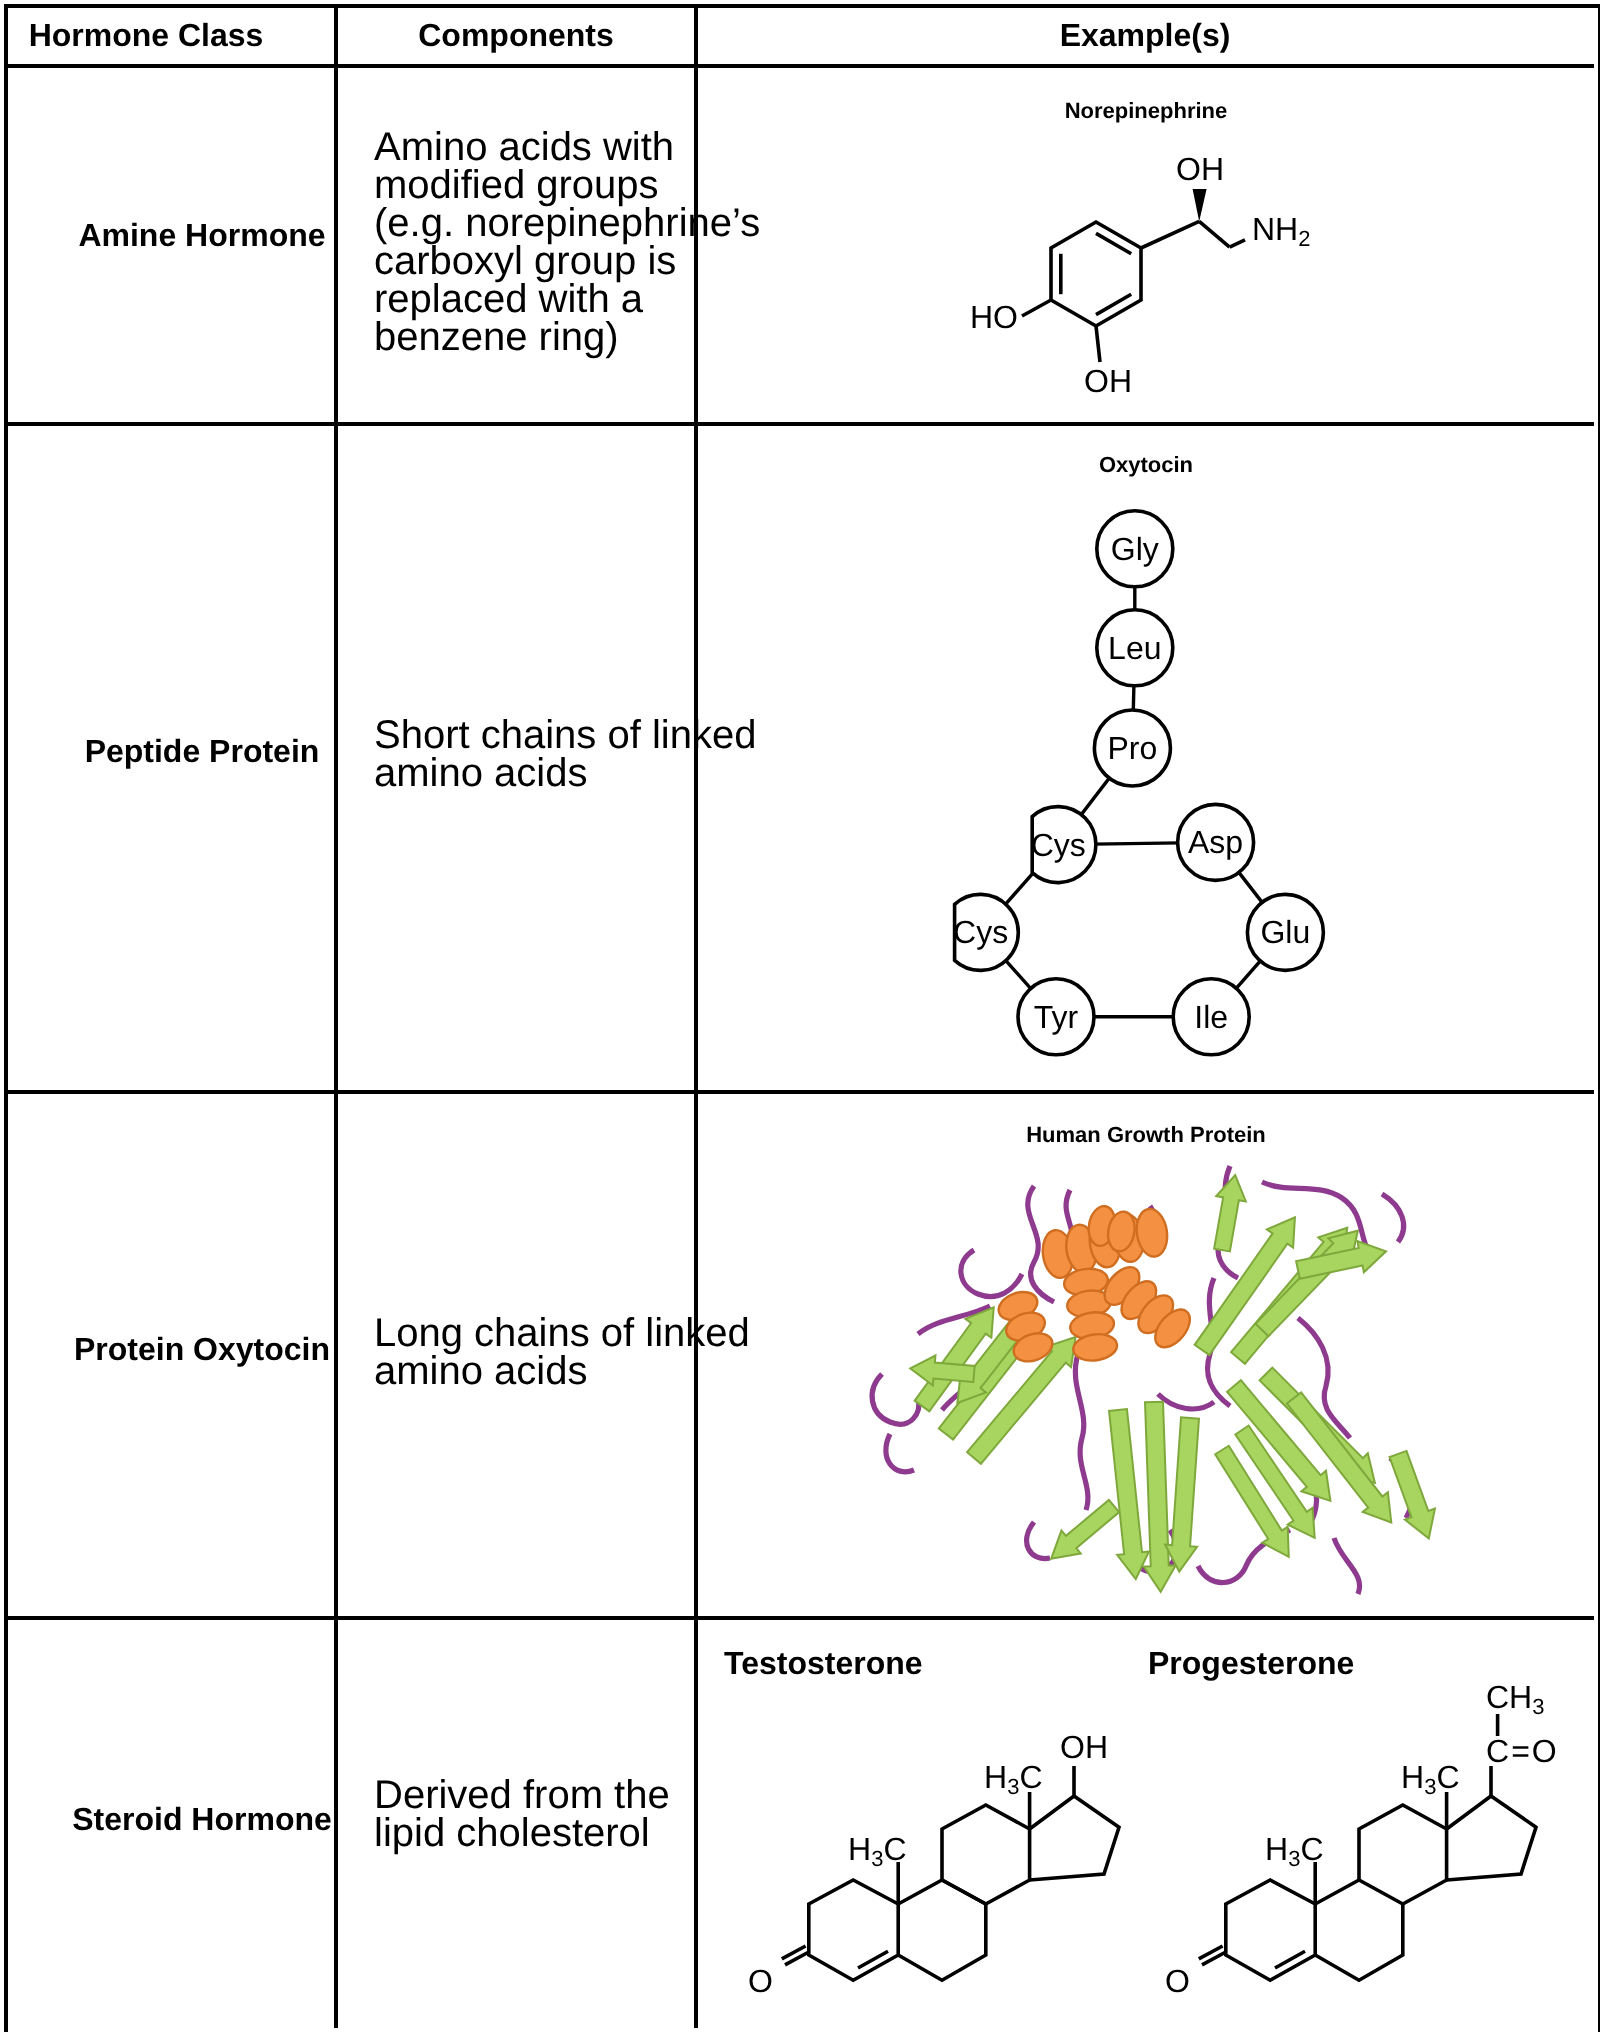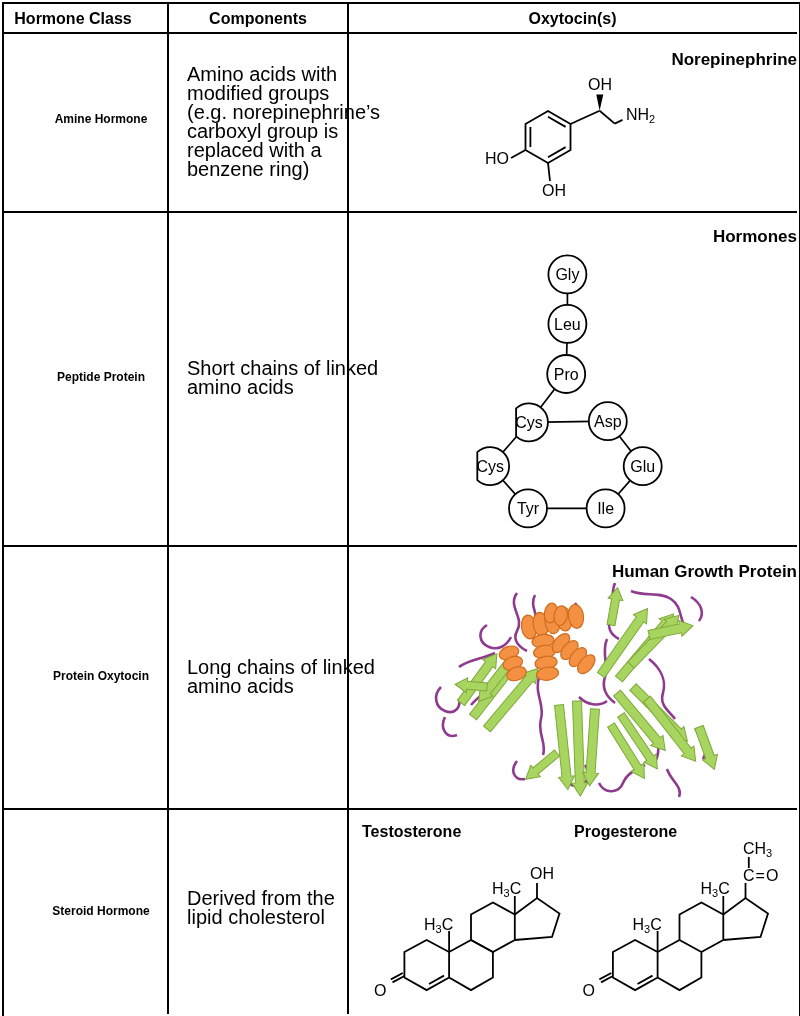--- a/index.html
+++ b/index.html
@@ -1,48 +1,48 @@
 <!DOCTYPE html>
 <html><head><meta charset="utf-8">
 <style>
 html,body{margin:0;padding:0;width:800px;height:1016px;background:#fff;overflow:hidden}
 body{font-family:"Liberation Sans",sans-serif;color:#000;position:relative}
 .abs{position:absolute}
 .vline{position:absolute;width:2px;background:#000;top:2px;height:1012px}
 .hline{position:absolute;height:2px;background:#000;left:2px;width:795px}
 .hdr{position:absolute;top:10px;font-weight:bold;font-size:16px;text-align:center}
-.lab{position:absolute;font-weight:bold;font-size:12px;text-align:center;width:198px;left:2px;line-height:20px}
+.lab{position:absolute;font-weight:bold;font-size:16px;text-align:center;width:198px;left:2px;line-height:20px}
 .txt{position:absolute;font-size:20px;line-height:19px;left:187px}
-.ttl{position:absolute;font-weight:bold;font-size:17px;text-align:right}
+.ttl{position:absolute;font-weight:bold;font-size:11px;text-align:center}
 </style></head>
 <body>
 <div class="abs" style="left:2px;top:2px;width:795px;height:1012px;border:2px solid #000"></div>
 <div class="vline" style="left:167px"></div>
 <div class="vline" style="left:347px"></div>
 <div class="hline" style="top:32px"></div>
 <div class="hline" style="top:211px"></div>
 <div class="hline" style="top:545px"></div>
 <div class="hline" style="top:808px"></div>
 
 <div class="hdr" style="left:2px;width:142px">Hormone Class</div>
 <div class="hdr" style="left:168px;width:180px">Components</div>
-<div class="hdr" style="left:348px;width:449px">Oxytocin(s)</div>
+<div class="hdr" style="left:348px;width:449px">Example(s)</div>
 
 <div class="lab" style="top:109px">Amine Hormone</div>
 <div class="lab" style="top:367px">Peptide Protein</div>
 <div class="lab" style="top:666px">Protein Oxytocin</div>
 <div class="lab" style="top:901px">Steroid Hormone</div>
 
 <div class="txt" style="top:65px">Amino acids with<br>modified groups<br>(e.g. norepinephrine’s<br>carboxyl group is<br>replaced with a<br>benzene ring)</div>
 <div class="txt" style="top:359px">Short chains of linked<br>amino acids</div>
 <div class="txt" style="top:658px">Long chains of linked<br>amino acids</div>
 <div class="txt" style="top:889px">Derived from the<br>lipid cholesterol</div>
 
 <div class="ttl" style="left:349px;top:50px;width:448px">Norepinephrine</div>
-<div class="ttl" style="left:349px;top:227px;width:448px">Hormones</div>
+<div class="ttl" style="left:349px;top:227px;width:448px">Oxytocin</div>
 <div class="ttl" style="left:349px;top:562px;width:448px">Human Growth Protein</div>
 
 <svg class="abs" style="left:349px;top:34px" width="448" height="177" viewBox="0 0 448 177">
 <g stroke="#000" stroke-width="1.8" fill="none">
 <polygon points="199,77 221.5,90 221.5,116 199,129 176.5,116 176.5,90"></polygon>
 <line x1="199" y1="82.7" x2="216.6" y2="92.9"></line>
 <line x1="216.6" y1="113.1" x2="199" y2="123.3"></line>
 <line x1="181.4" y1="113.1" x2="181.4" y2="92.9"></line>
 <line x1="221.5" y1="90" x2="250.6" y2="76.7"></line>
 <line x1="250.6" y1="76.7" x2="265.8" y2="89.6"></line>

